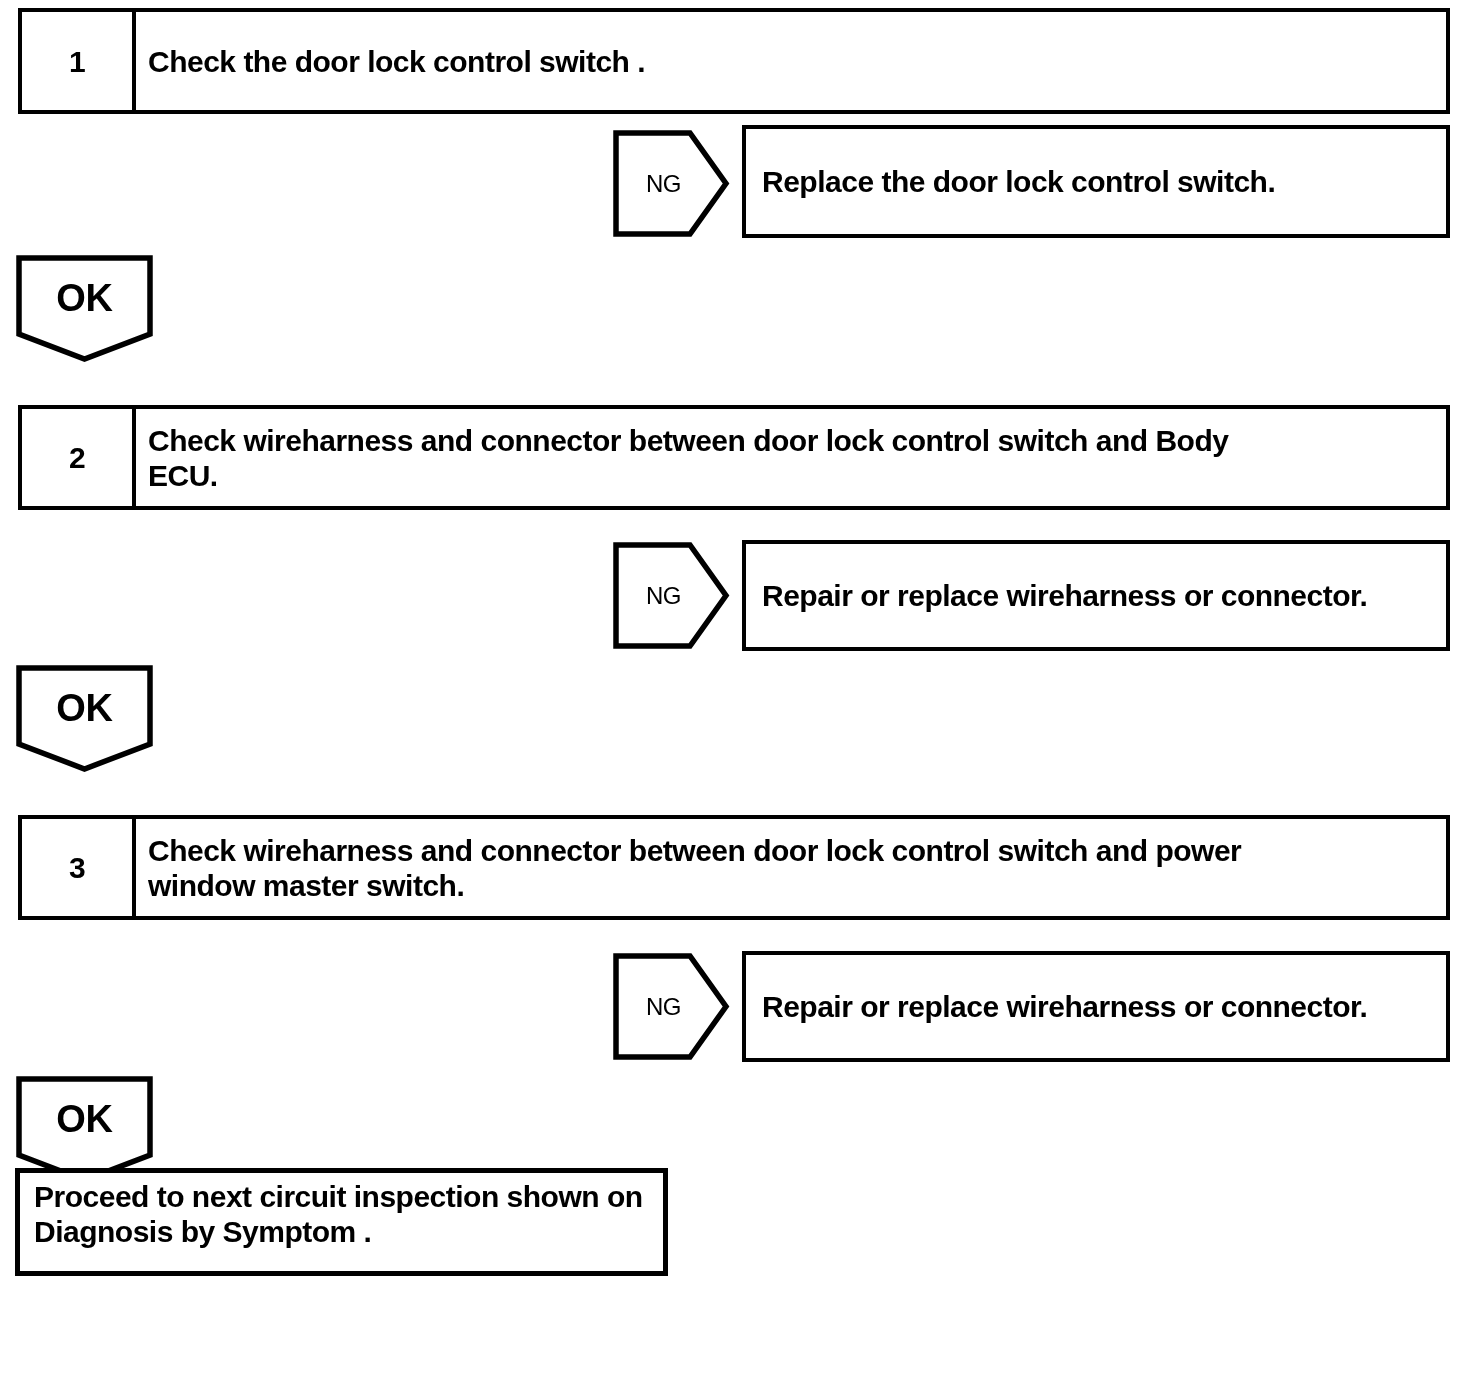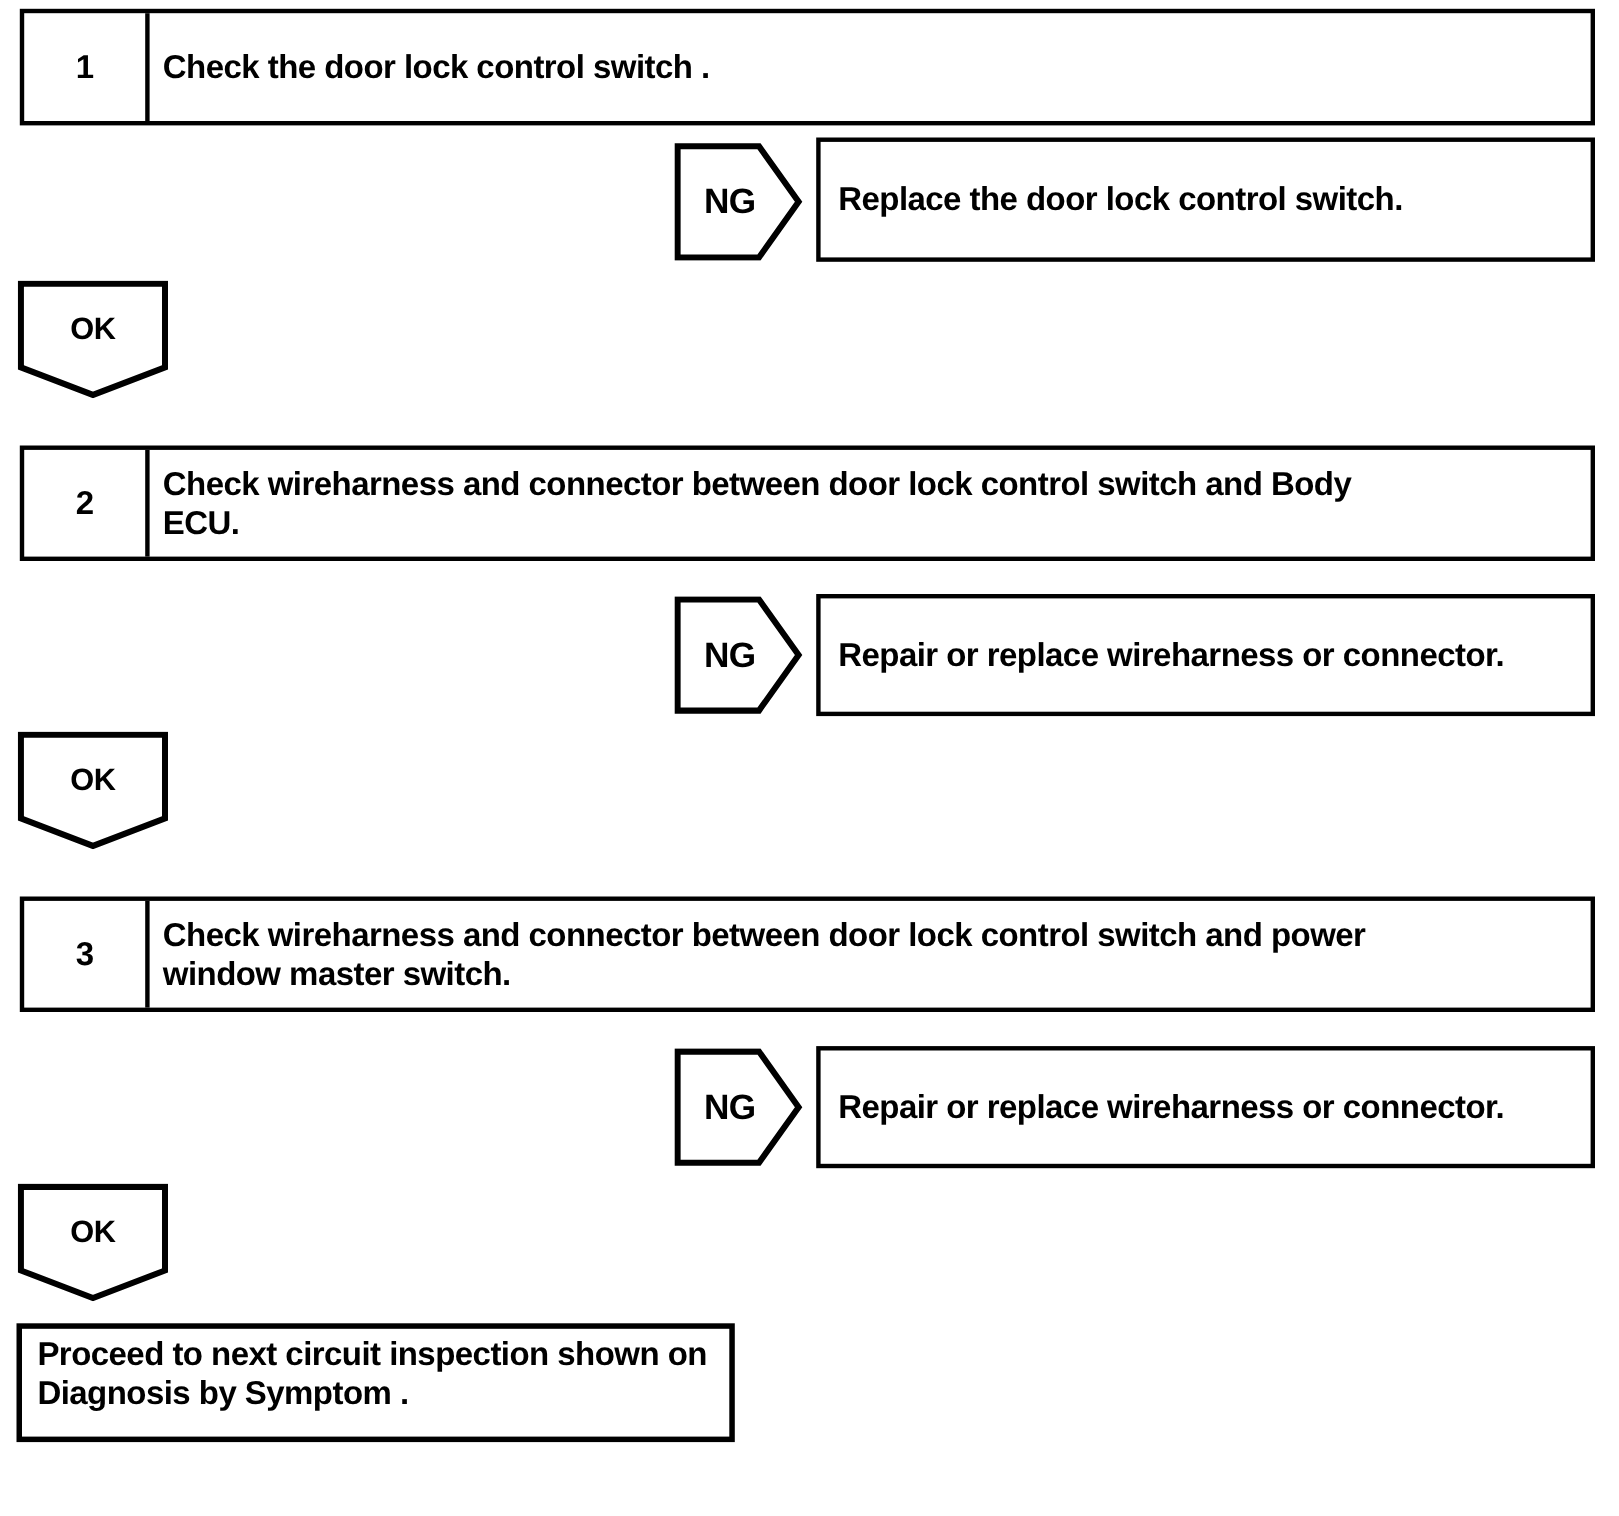--- a/index.html
+++ b/index.html
@@ -58,22 +58,22 @@
   #ng2{top:542px;}
   #ng3{top:953px;}
   .pent-svg{position:absolute;left:0;top:0;width:100%;height:100%;}
   .ng-label-overlay{
     position:absolute;
     inset:0;
     display:flex;
     align-items:center;
     justify-content:center;
     padding-right:16px;
-    font-weight:bold;
-    font-size:32px;
+    font-weight:normal;
+    font-size:24px;
     letter-spacing:-0.5px;
   }
   
   .result-box{
     position:absolute;
     left:742px;
     width:708px;
     box-sizing:border-box;
     border:4px solid #000;
     background:#fff;
@@ -97,28 +97,28 @@
   #ok2{top:665px;}
   #ok3{top:1076px;}
   .ok-label-overlay{
     position:absolute;
     inset:0;
     display:flex;
     align-items:center;
     justify-content:center;
     padding-bottom:20px;
     font-weight:bold;
-    font-size:28px;
+    font-size:38px;
     letter-spacing:-0.3px;
   }
   
   .final-box{
     position:absolute;
     left:15px;
-    top:1203px;
+    top:1168px;
     width:653px;
     height:108px;
     box-sizing:border-box;
     border:5px solid #000;
     background:#fff;
     padding:6px 8px 0 14px;
   }
   .final-box .bold-txt{max-width:620px;display:block;}
 </style>
 </head>

